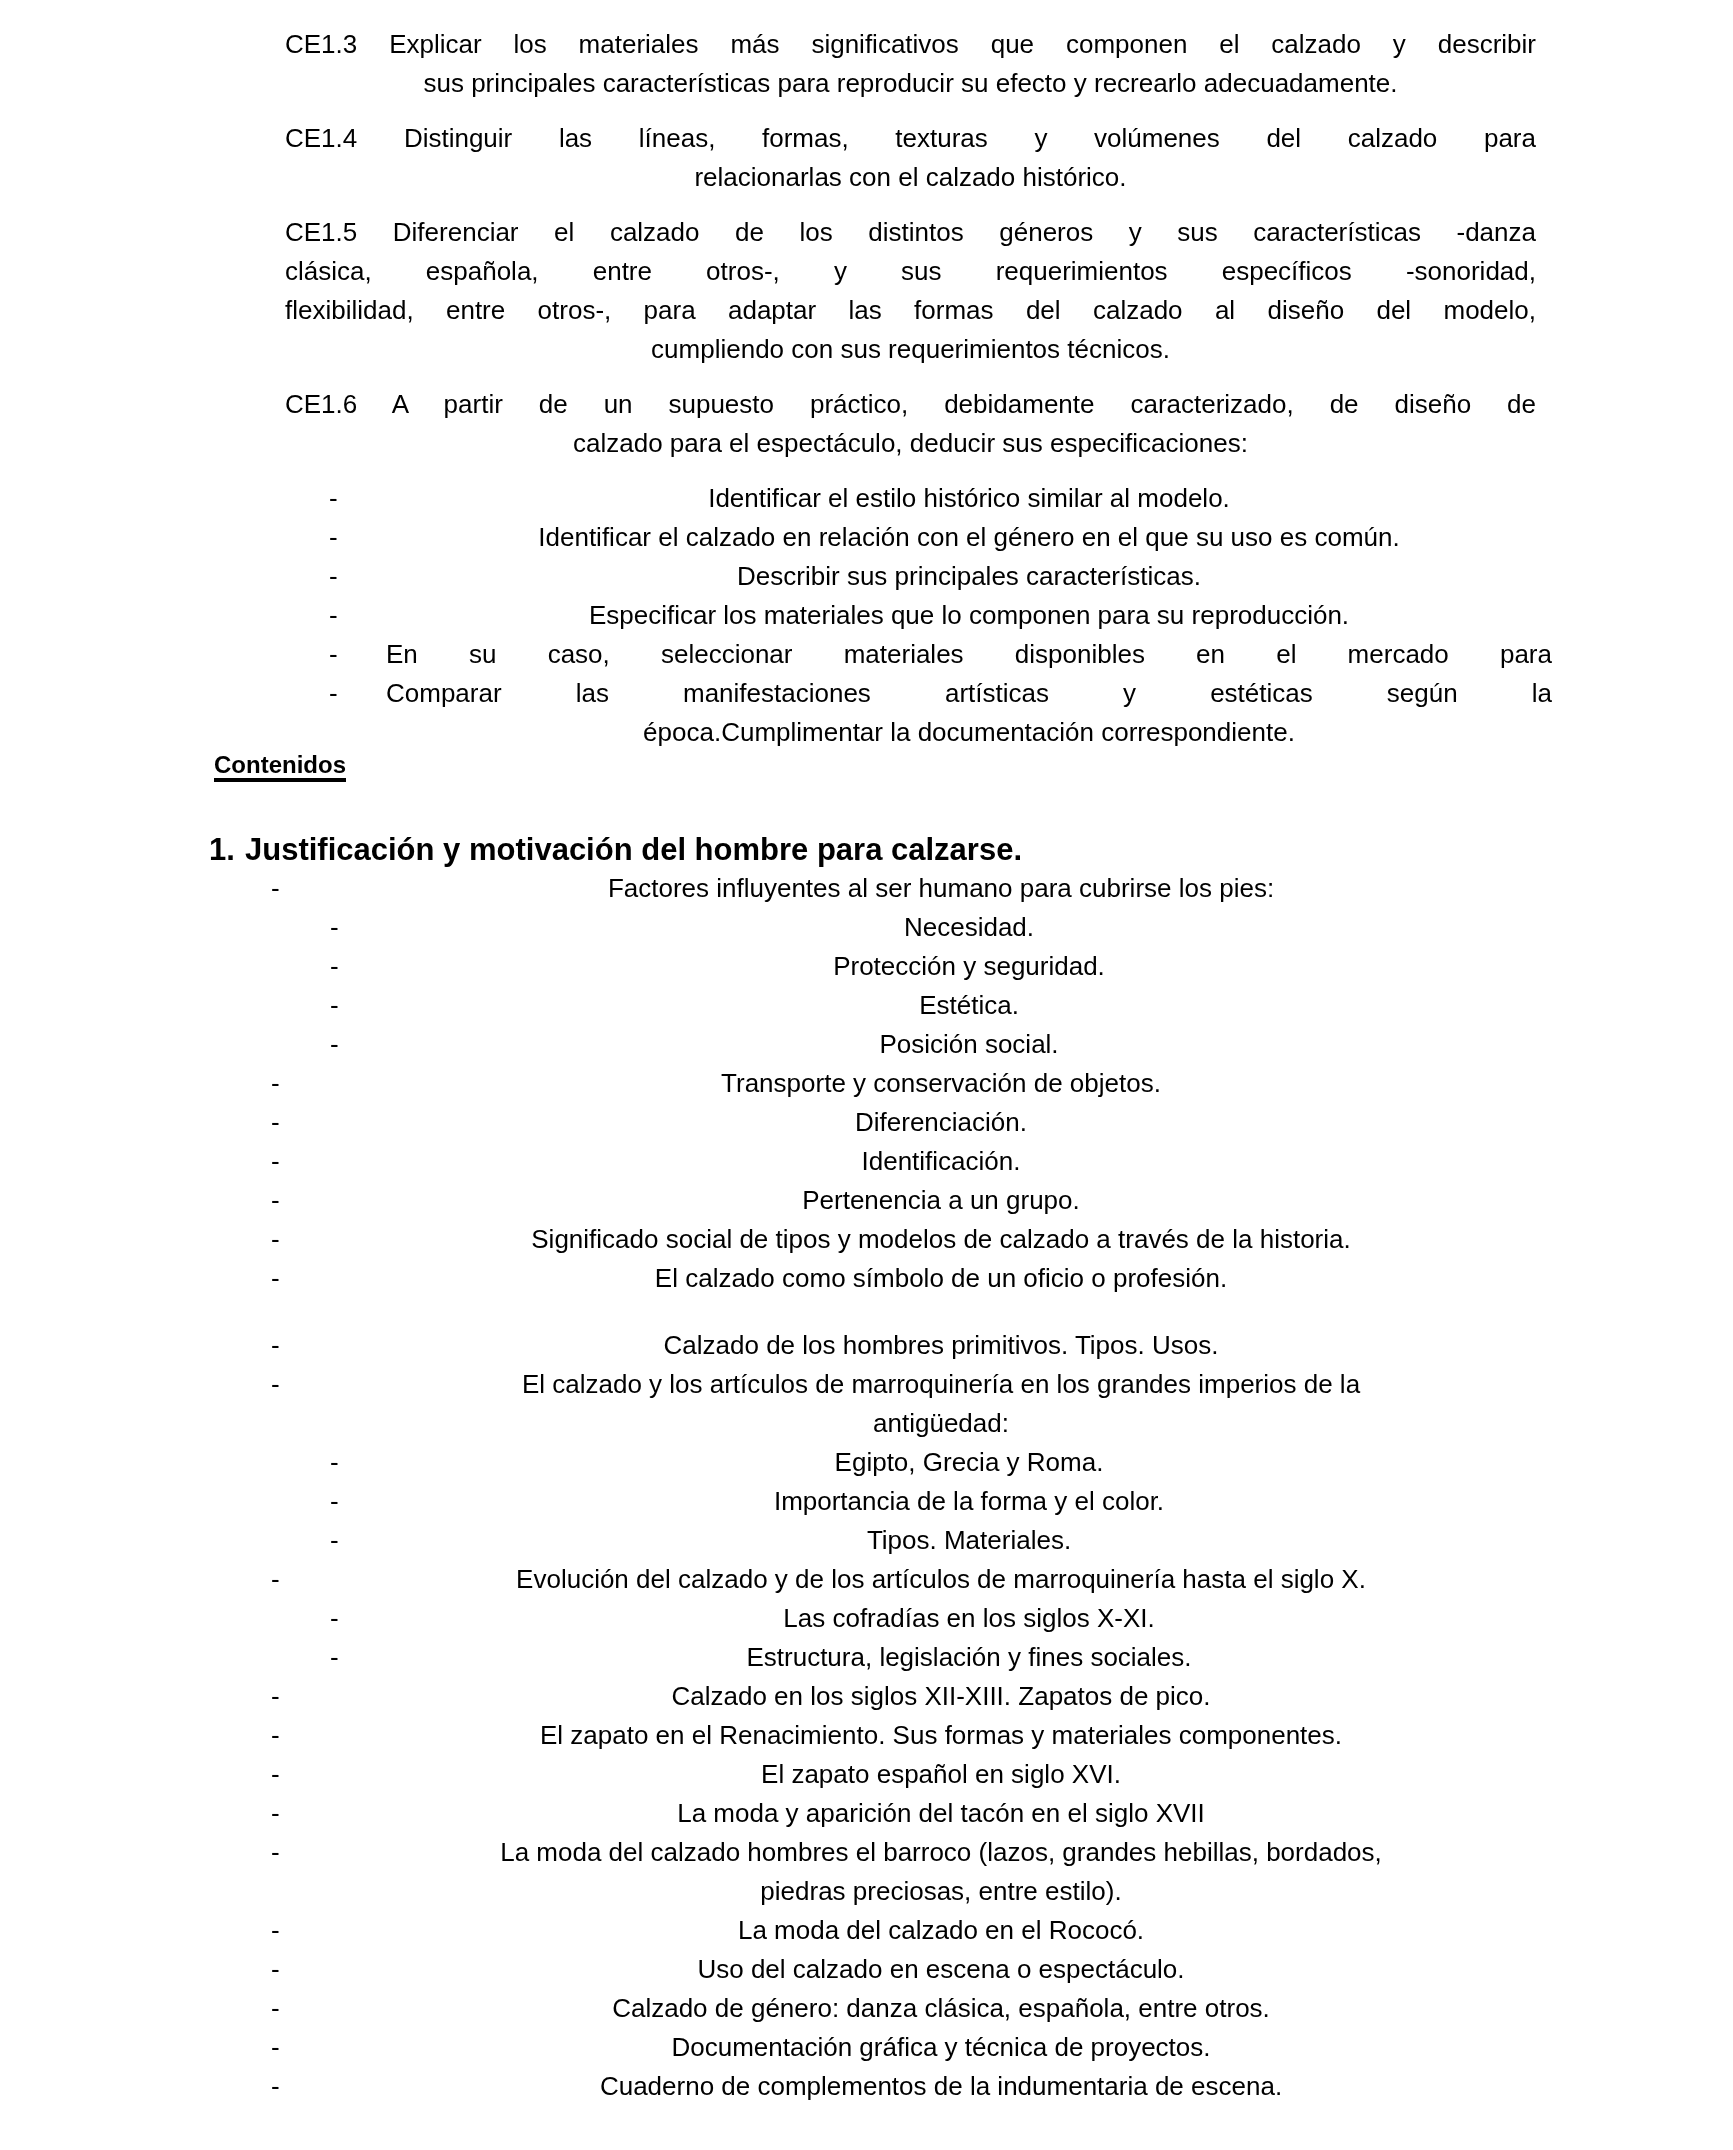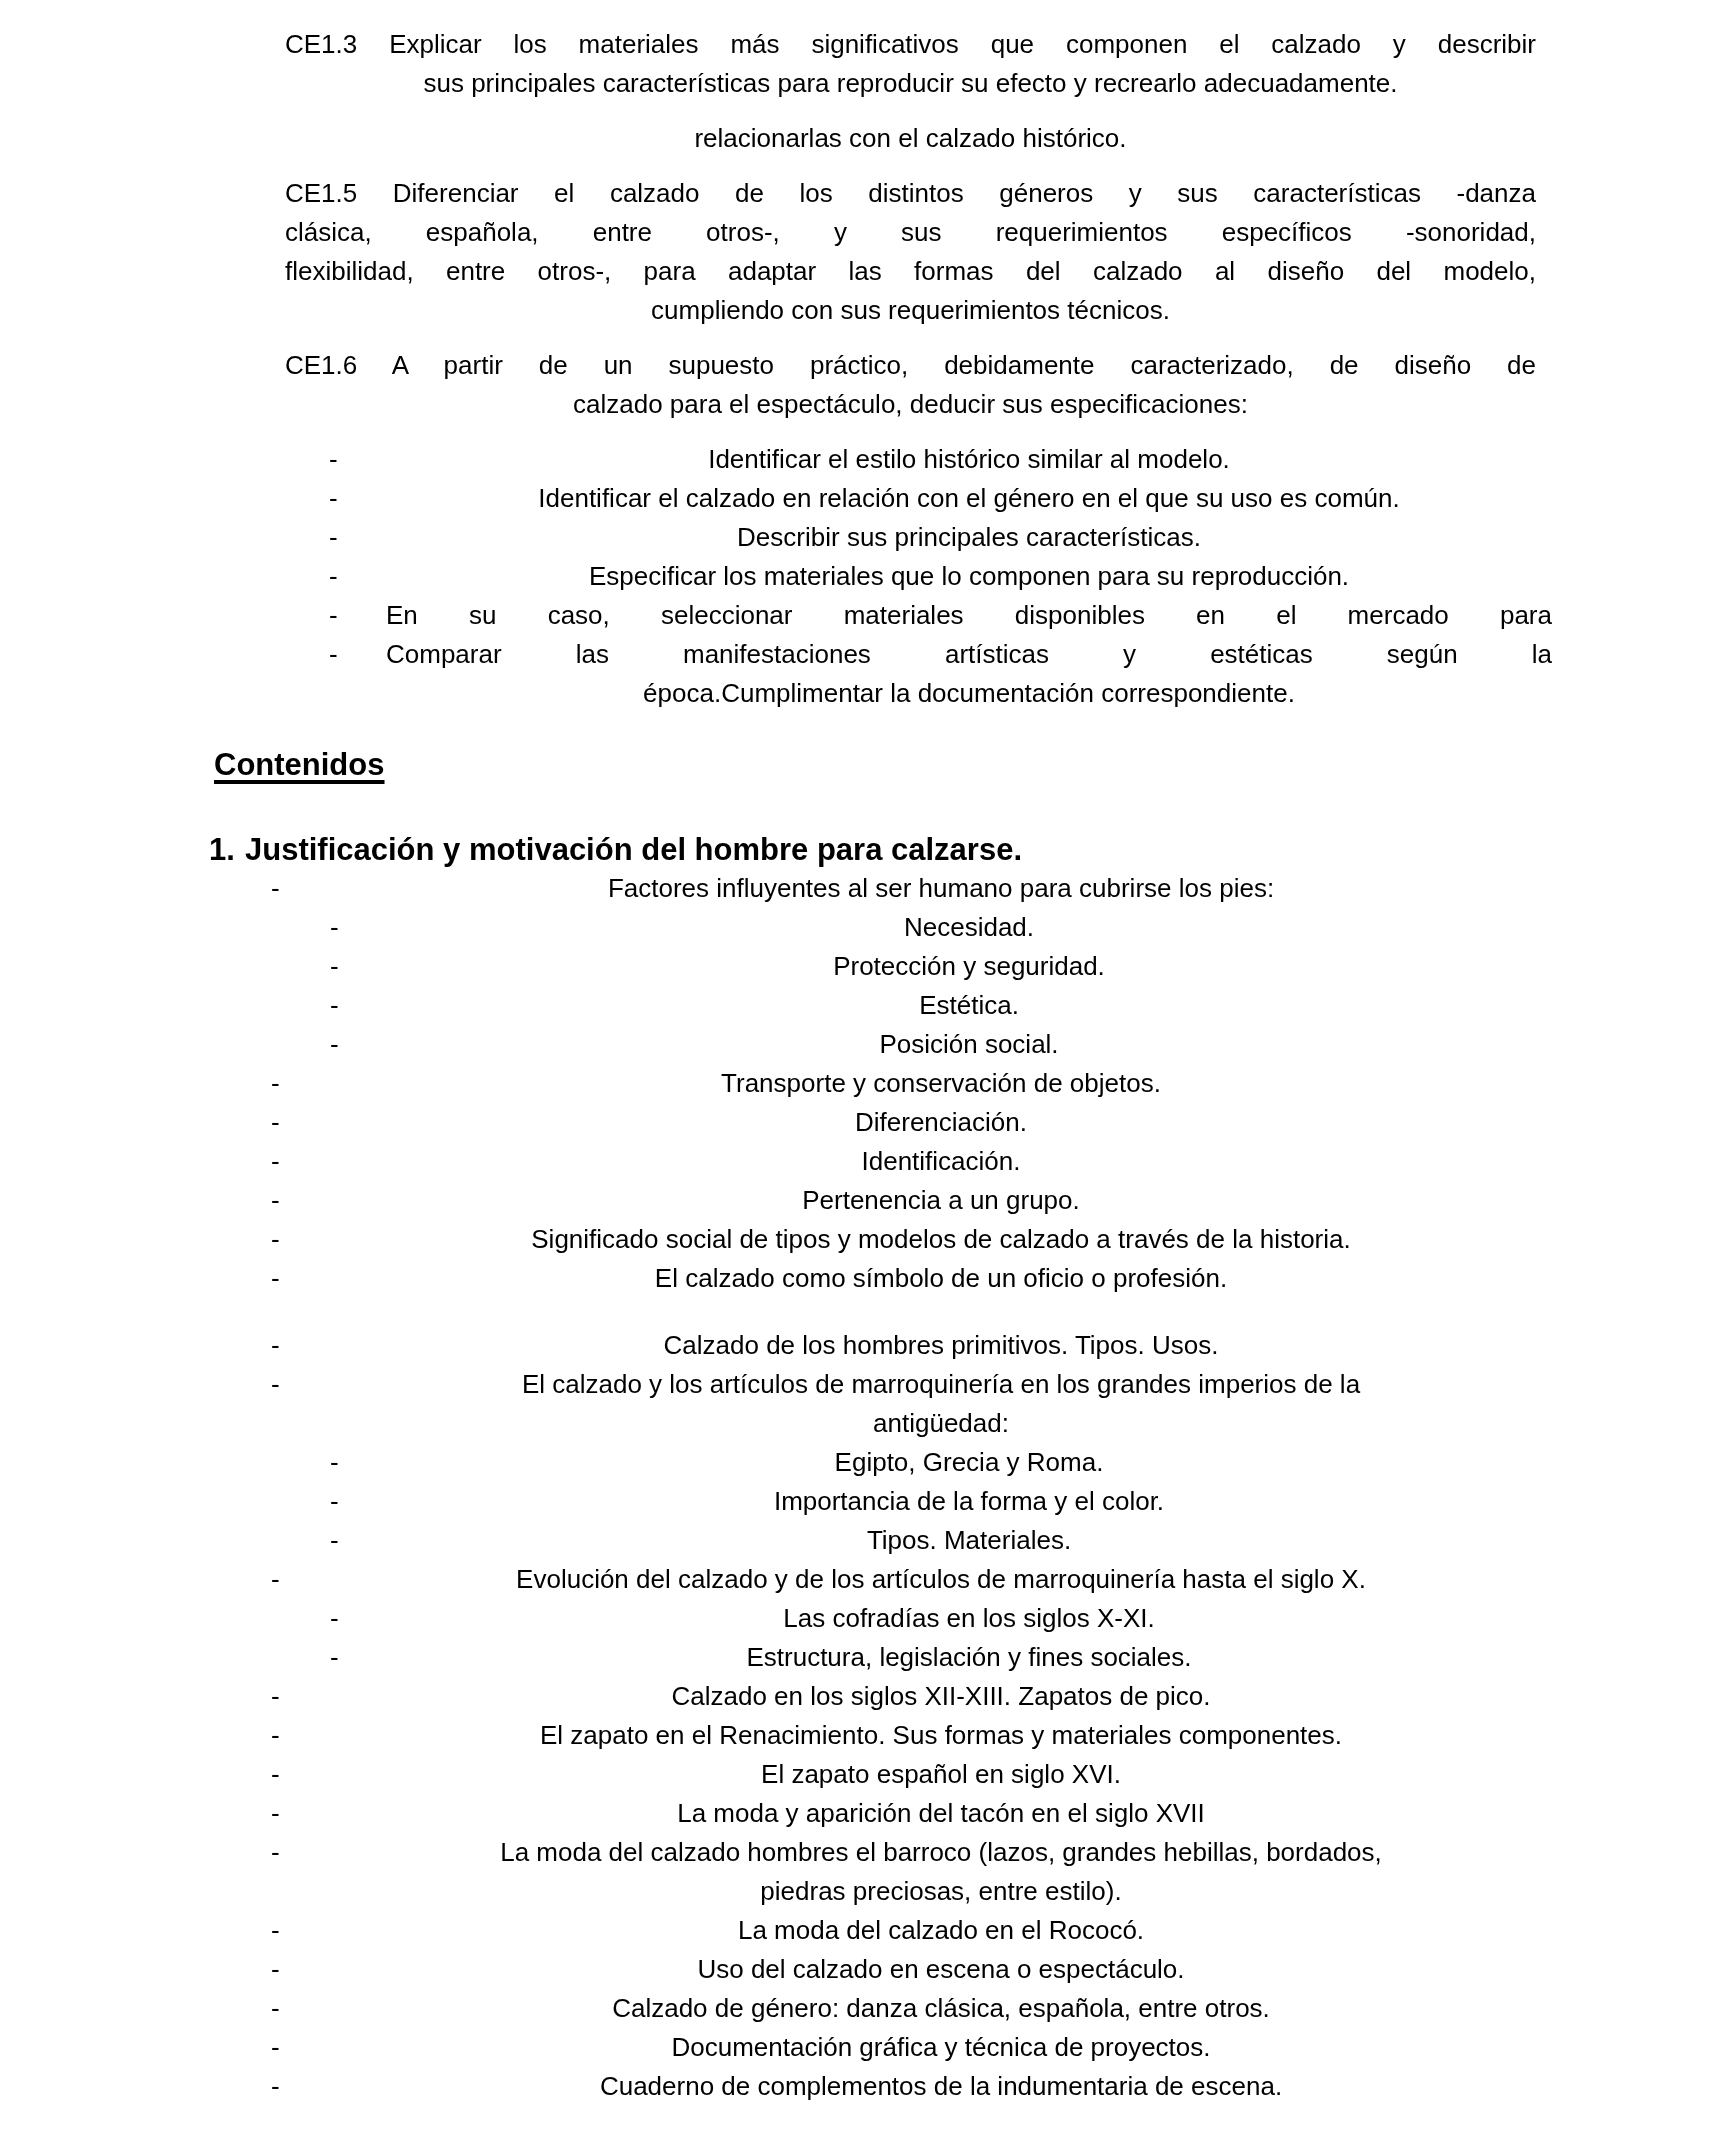--- a/index.html
+++ b/index.html
@@ -29,21 +29,21 @@
   .item { position: relative; margin: 0; }
   .intro .item { padding-left: 117px; }
   .intro .item > .dash { position: absolute; left: 60px; top: 0; }
 
   
   .contenidos {
     position: absolute;
     left: 214px;
     top: 745px;
     font-weight: bold;
-    font-size: 31px;
+    font-size: 24px;
   }
   .contenidos .u {
     text-decoration: underline;
     text-decoration-thickness: 4.1px;
     text-underline-offset: 4.9px;
   }
 
   
   .section { position: absolute; left: 209px; width: 1343px; }
   .section-1 { top: 830px; }
@@ -61,20 +61,21 @@
 </style>
 </head>
 <body>
 
 <div class="intro">
     <div class="para">
       <div class="line j">CE1.3 Explicar los materiales más significativos que componen el calzado y describir</div>
       <div class="line">sus principales características para reproducir su efecto y recrearlo adecuadamente.</div>
     </div>
     <div class="para">
+      <div class="line j">CE1.4 Distinguir las líneas, formas, texturas y volúmenes del calzado para</div>
       <div class="line">relacionarlas con el calzado histórico.</div>
     </div>
     <div class="para">
       <div class="line j">CE1.5 Diferenciar el calzado de los distintos géneros y sus características -danza</div>
       <div class="line j">clásica, española, entre otros-, y sus requerimientos específicos -sonoridad,</div>
       <div class="line j">flexibilidad, entre otros-, para adaptar las formas del calzado al diseño del modelo,</div>
       <div class="line">cumpliendo con sus requerimientos técnicos.</div>
     </div>
     <div class="para">
       <div class="line j">CE1.6 A partir de un supuesto práctico, debidamente caracterizado, de diseño de</div>

